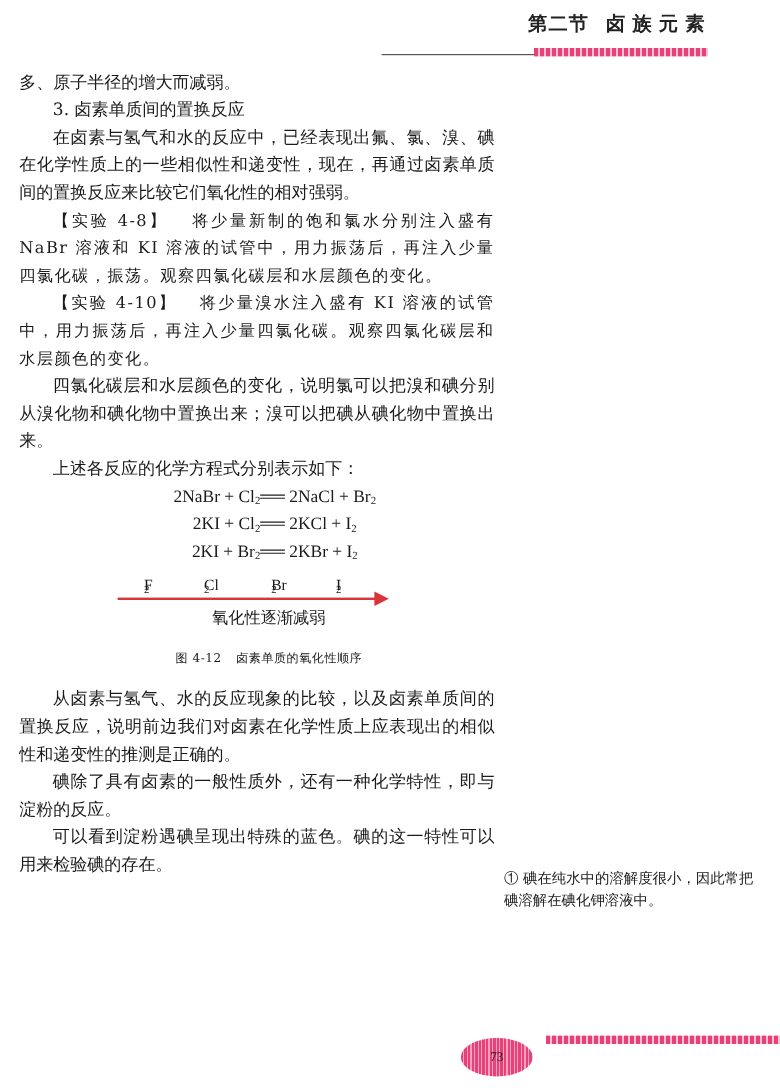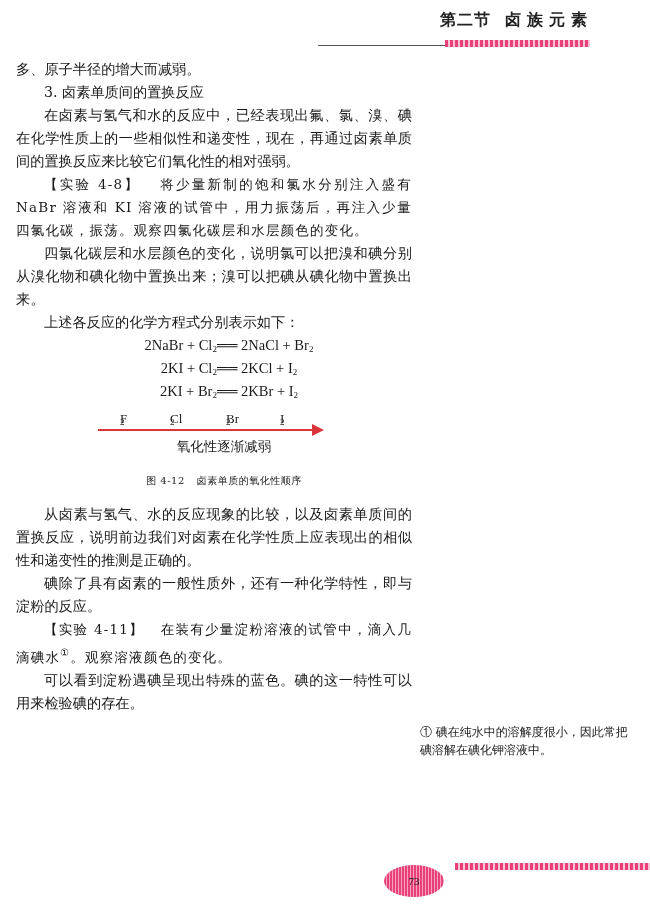--- a/index.html
+++ b/index.html
@@ -79,20 +79,21 @@
   <span class="sec">第二节</span><span class="name">卤族元素</span>
 </div>
 <div class="header-rule"></div>
 <div class="header-stripe"></div>
 
 <div class="main">
   <p>多、原子半径的增大而减弱。</p>
   <p class="indent">3. 卤素单质间的置换反应</p>
   <p class="indent">在卤素与氢气和水的反应中，已经表现出氟、氯、溴、碘在化学性质上的一些相似性和递变性，现在，再通过卤素单质间的置换反应来比较它们氧化性的相对强弱。</p>
   <p class="indent exp"><span>【实验 4-8】</span>&nbsp;&nbsp;&nbsp;<span>将少量新制的饱和氯水分别注入盛有 NaBr 溶液和 KI 溶液的试管中，用力振荡后，再注入少量四氯化碳，振荡。观察四氯化碳层和水层颜色的变化。</span></p>
+  <p class="indent exp"><span>【实验 4-10】</span>&nbsp;&nbsp;&nbsp;<span>将少量溴水注入盛有 KI 溶液的试管中，用力振荡后，再注入少量四氯化碳。观察四氯化碳层和水层颜色的变化。</span></p>
   <p class="indent">四氯化碳层和水层颜色的变化，说明氯可以把溴和碘分别从溴化物和碘化物中置换出来；溴可以把碘从碘化物中置换出来。</p>
   <p class="indent">上述各反应的化学方程式分别表示如下：</p>
   <div class="eqs">
     <div><span>2NaBr + Cl</span><sub>2</sub><span>══ 2NaCl + Br</span><sub>2</sub></div>
     <div><span>2KI + Cl</span><sub>2</sub><span>══ 2KCl + I</span><sub>2</sub></div>
     <div><span>2KI + Br</span><sub>2</sub><span>══ 2KBr + I</span><sub>2</sub></div>
   </div>
 
   <div class="figure">
     <div class="fig-arrow-labels">
@@ -102,21 +103,20 @@
       <span style="left:160px"><span>I</span><sub>2</sub></span>
     </div>
     <div class="fig-arrow"></div>
     <div class="fig-arrow-head"></div>
     <div class="fig-sub">氧化性逐渐减弱</div>
     <div class="fig-caption"><span class="num">图 4-12</span><span>卤素单质的氧化性顺序</span></div>
   </div>
 
   <p class="indent">从卤素与氢气、水的反应现象的比较，以及卤素单质间的置换反应，说明前边我们对卤素在化学性质上应表现出的相似性和递变性的推测是正确的。</p>
   <p class="indent">碘除了具有卤素的一般性质外，还有一种化学特性，即与淀粉的反应。</p>
-  <p class="indent exp"><span>【实验 4-11】</span>&nbsp;&nbsp;&nbsp;<span>在装有少量淀粉溶液的试管中，滴入几滴碘水</span><sup style="font-size:10px">①</sup><span>。观察溶液颜色的变化。</span></p>
   <p class="indent">可以看到淀粉遇碘呈现出特殊的蓝色。碘的这一特性可以用来检验碘的存在。</p>
 </div>
 
 <div class="footnote">
   <span>①</span>
   <span>碘在纯水中的溶解度很小，因此常把碘溶解在碘化钾溶液中。</span>
 </div>
 
 <div class="footer-stripe"></div>
 <div class="page-oval">

